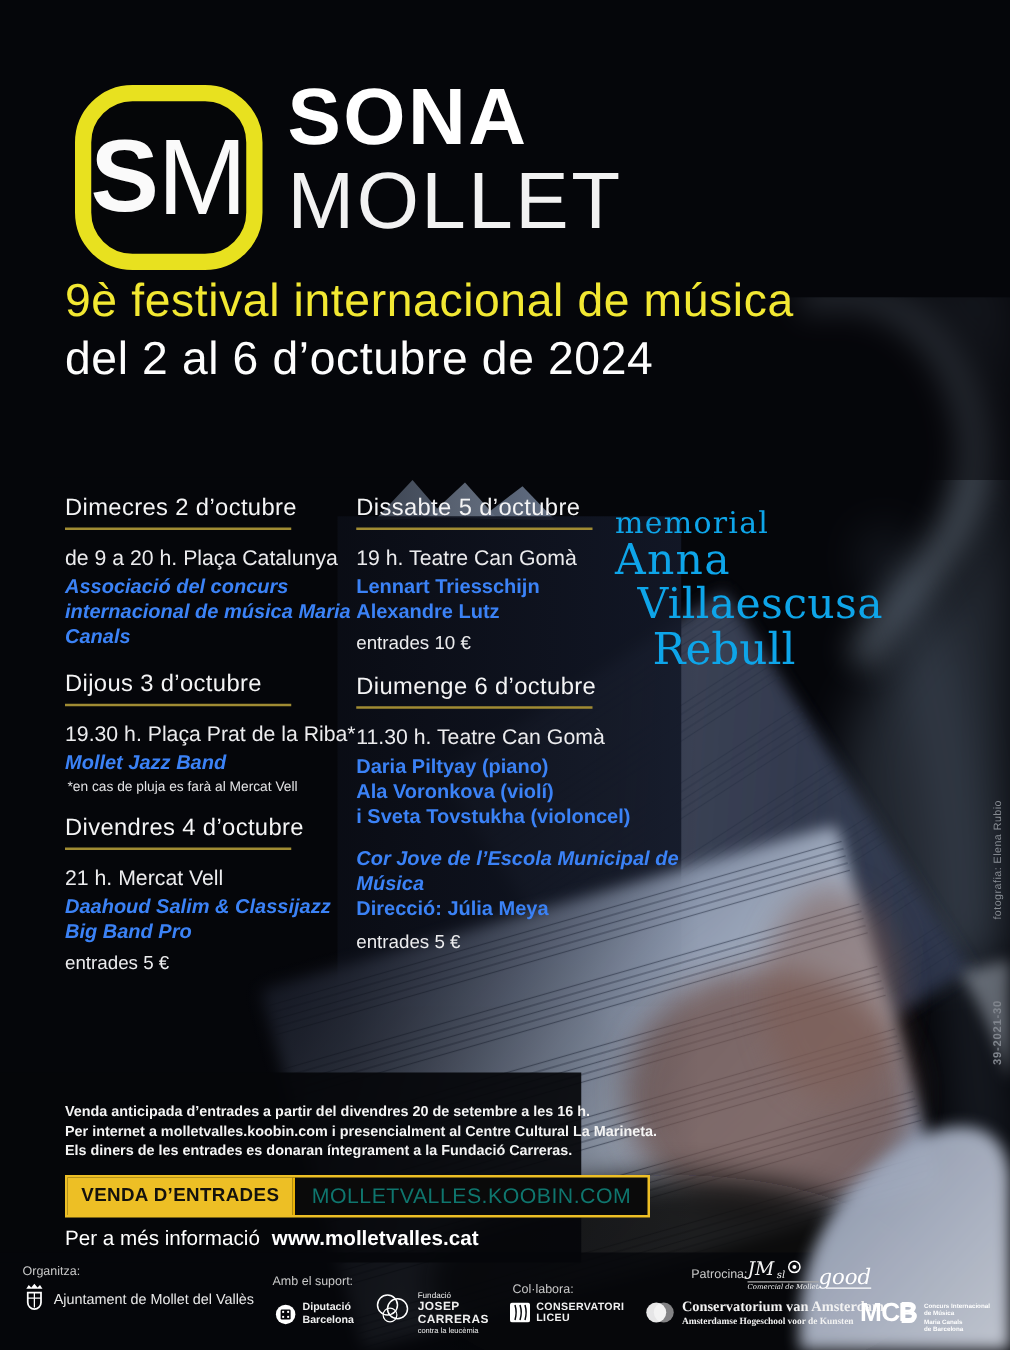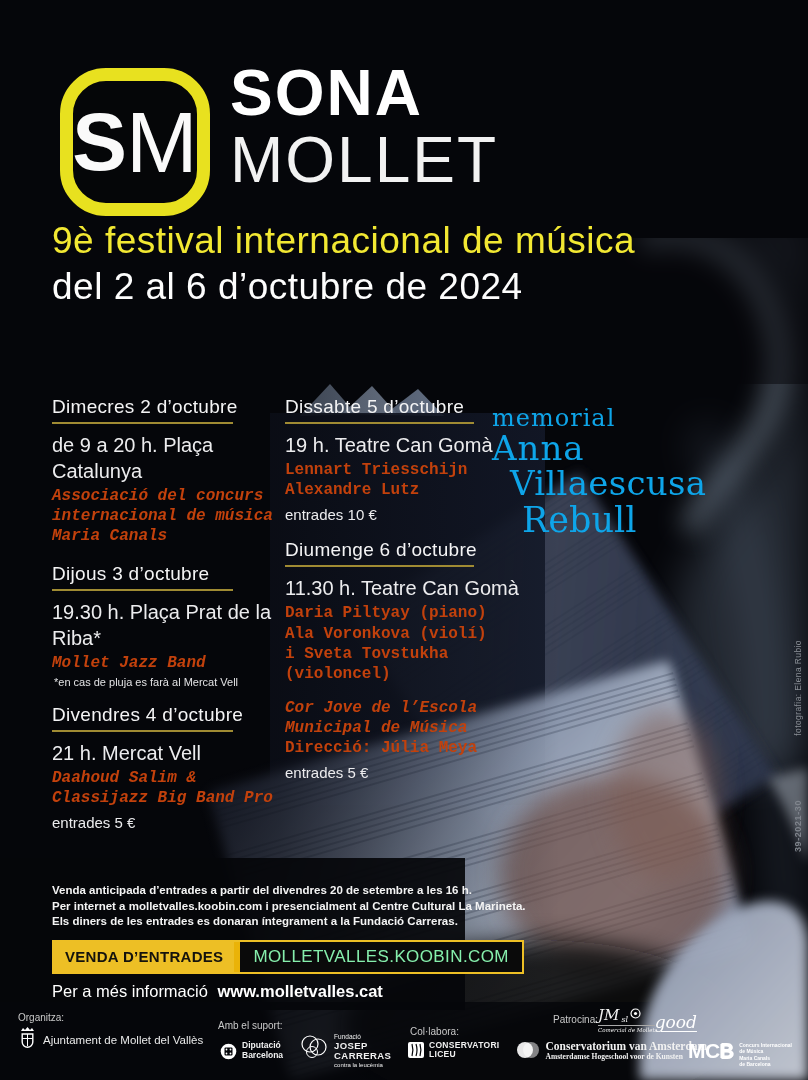--- a/index.html
+++ b/index.html
@@ -20,22 +20,22 @@
 
   
   .program{position:absolute;left:52px;top:396px;display:flex;}
   .colA{width:233px;}
   .colB{width:258px;}
   .event{margin-bottom:16px;}
   .event-day{font-size:19px;font-weight:400;color:#f4f4f5;letter-spacing:.3px;line-height:1.16;margin:0;}
   .rule{height:2px;background:#a08b33;margin:4px 0 8px 0;}
   .colA .rule{width:181px;}
   .colB .rule{width:189px;}
-  .when{font-size:20px;margin:0 0 2px 0;color:#ececee;line-height:1.3;}
-  .artist{font-size:16px;font-weight:700;margin:0;line-height:1.26;color:#c2410c;font-family:Liberation Mono, monospace;}
+  .when{font-size:17px;margin:12px 0 2px 0;color:#ececee;line-height:1.3;}
+  .artist{font-size:16px;font-weight:700;margin:0;line-height:1.26;color:#3b82f6;}
   .italic{font-style:italic;}
   .note{font-size:11px;margin:3px 0 0 2px;color:#e2e2e4;}
   .price{font-size:15px;font-weight:400;margin:6px 0 0 0;color:#ececee;}
   .gap14{height:14px;}
 
   
   .memorial{position:absolute;left:492px;top:406px;color:#0ea5e9;
             font-family:"DejaVu Serif","Liberation Serif",serif;line-height:1.04;}
   .mem-1{font-size:24px;letter-spacing:1px;}
   .mem-2{font-size:34px;letter-spacing:1px;}
@@ -47,21 +47,21 @@
                 font-size:8.5px;color:#8a8f96;letter-spacing:.4px;}
   .credit-code{position:absolute;right:5px;top:800px;writing-mode:vertical-rl;transform:rotate(180deg);
                font-size:9px;font-weight:700;color:#80858d;letter-spacing:.6px;}
 
   
   .tickets{position:absolute;left:52px;top:884px;width:520px;}
   .tinfo{font-size:11.5px;font-weight:700;line-height:1.18;margin:0 0 2px 0;color:#f4f4f4;}
   .banner{display:inline-flex;margin-top:9px;border:2px solid #edbf25;background:#0a0a0a;}
   .banner-left{background:#edbf25;color:#14120d;font-weight:700;font-size:15px;letter-spacing:.3px;
                padding:5px 11px;display:flex;align-items:center;}
-  .banner-right{color:#86efac;font-size:17px;letter-spacing:.4px;padding:5px 13px;border-left:6px solid #eab308;
+  .banner-right{color:#0f766e;font-size:17px;letter-spacing:.4px;padding:5px 13px;border-left:2px solid #eab308;
                 display:flex;align-items:center;}
   .more-info{margin-top:8px;font-size:16.5px;color:#fff;}
   .more-info b{margin-left:5px;}
 
   
   .footer{position:absolute;left:0;top:1002px;width:808px;height:78px;font-size:10px;}
   .footer .abs{position:absolute;}
   .f-label{color:#c9c9c9;font-size:10px;}
   .org-row{display:flex;align-items:center;gap:8px;}
   .org-name{font-size:11.5px;color:#e9e9e9;}

